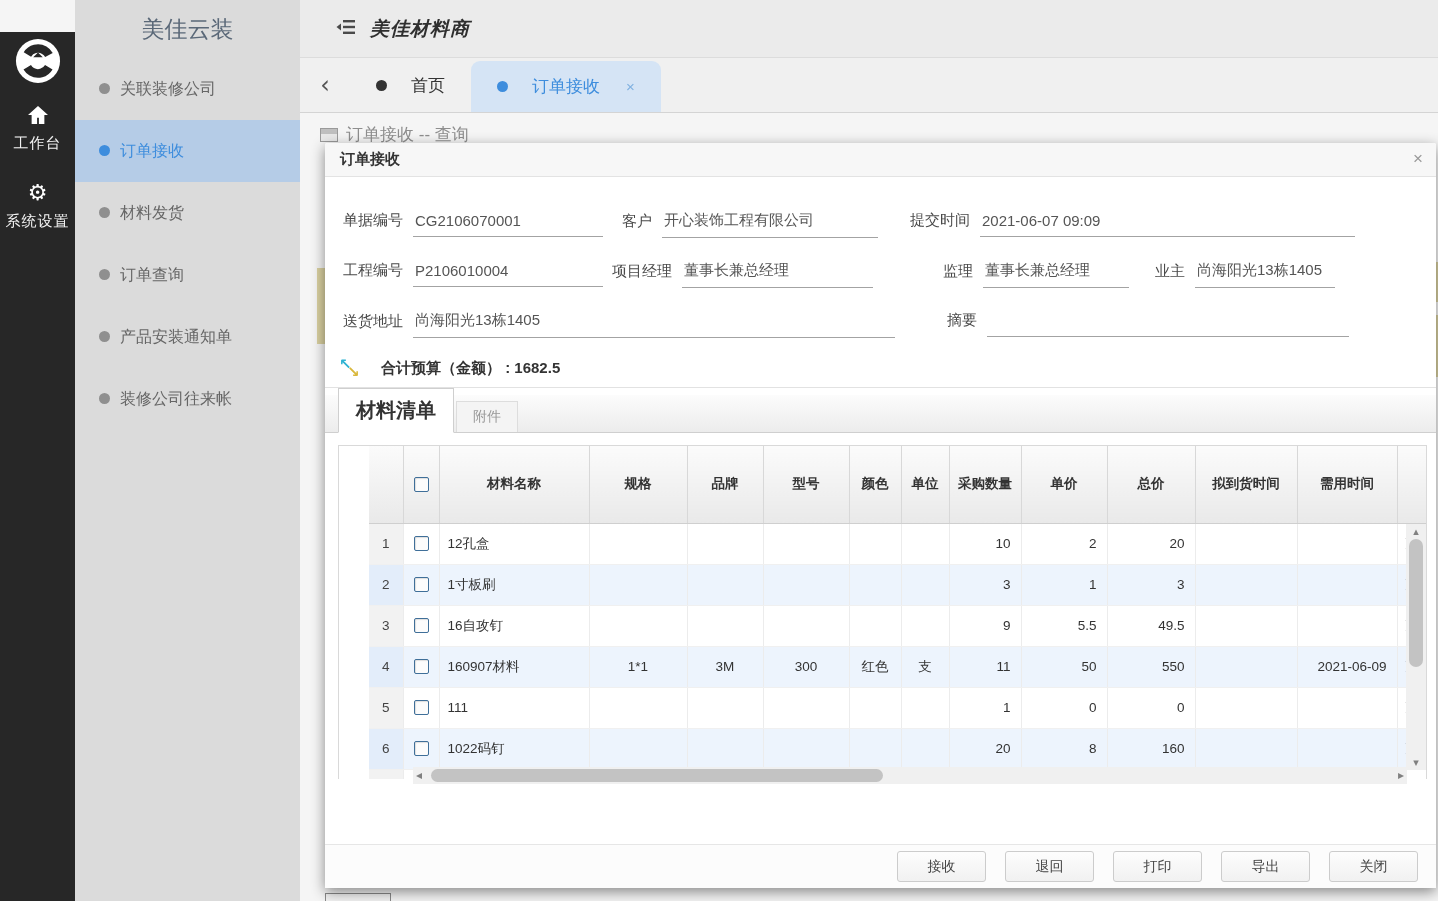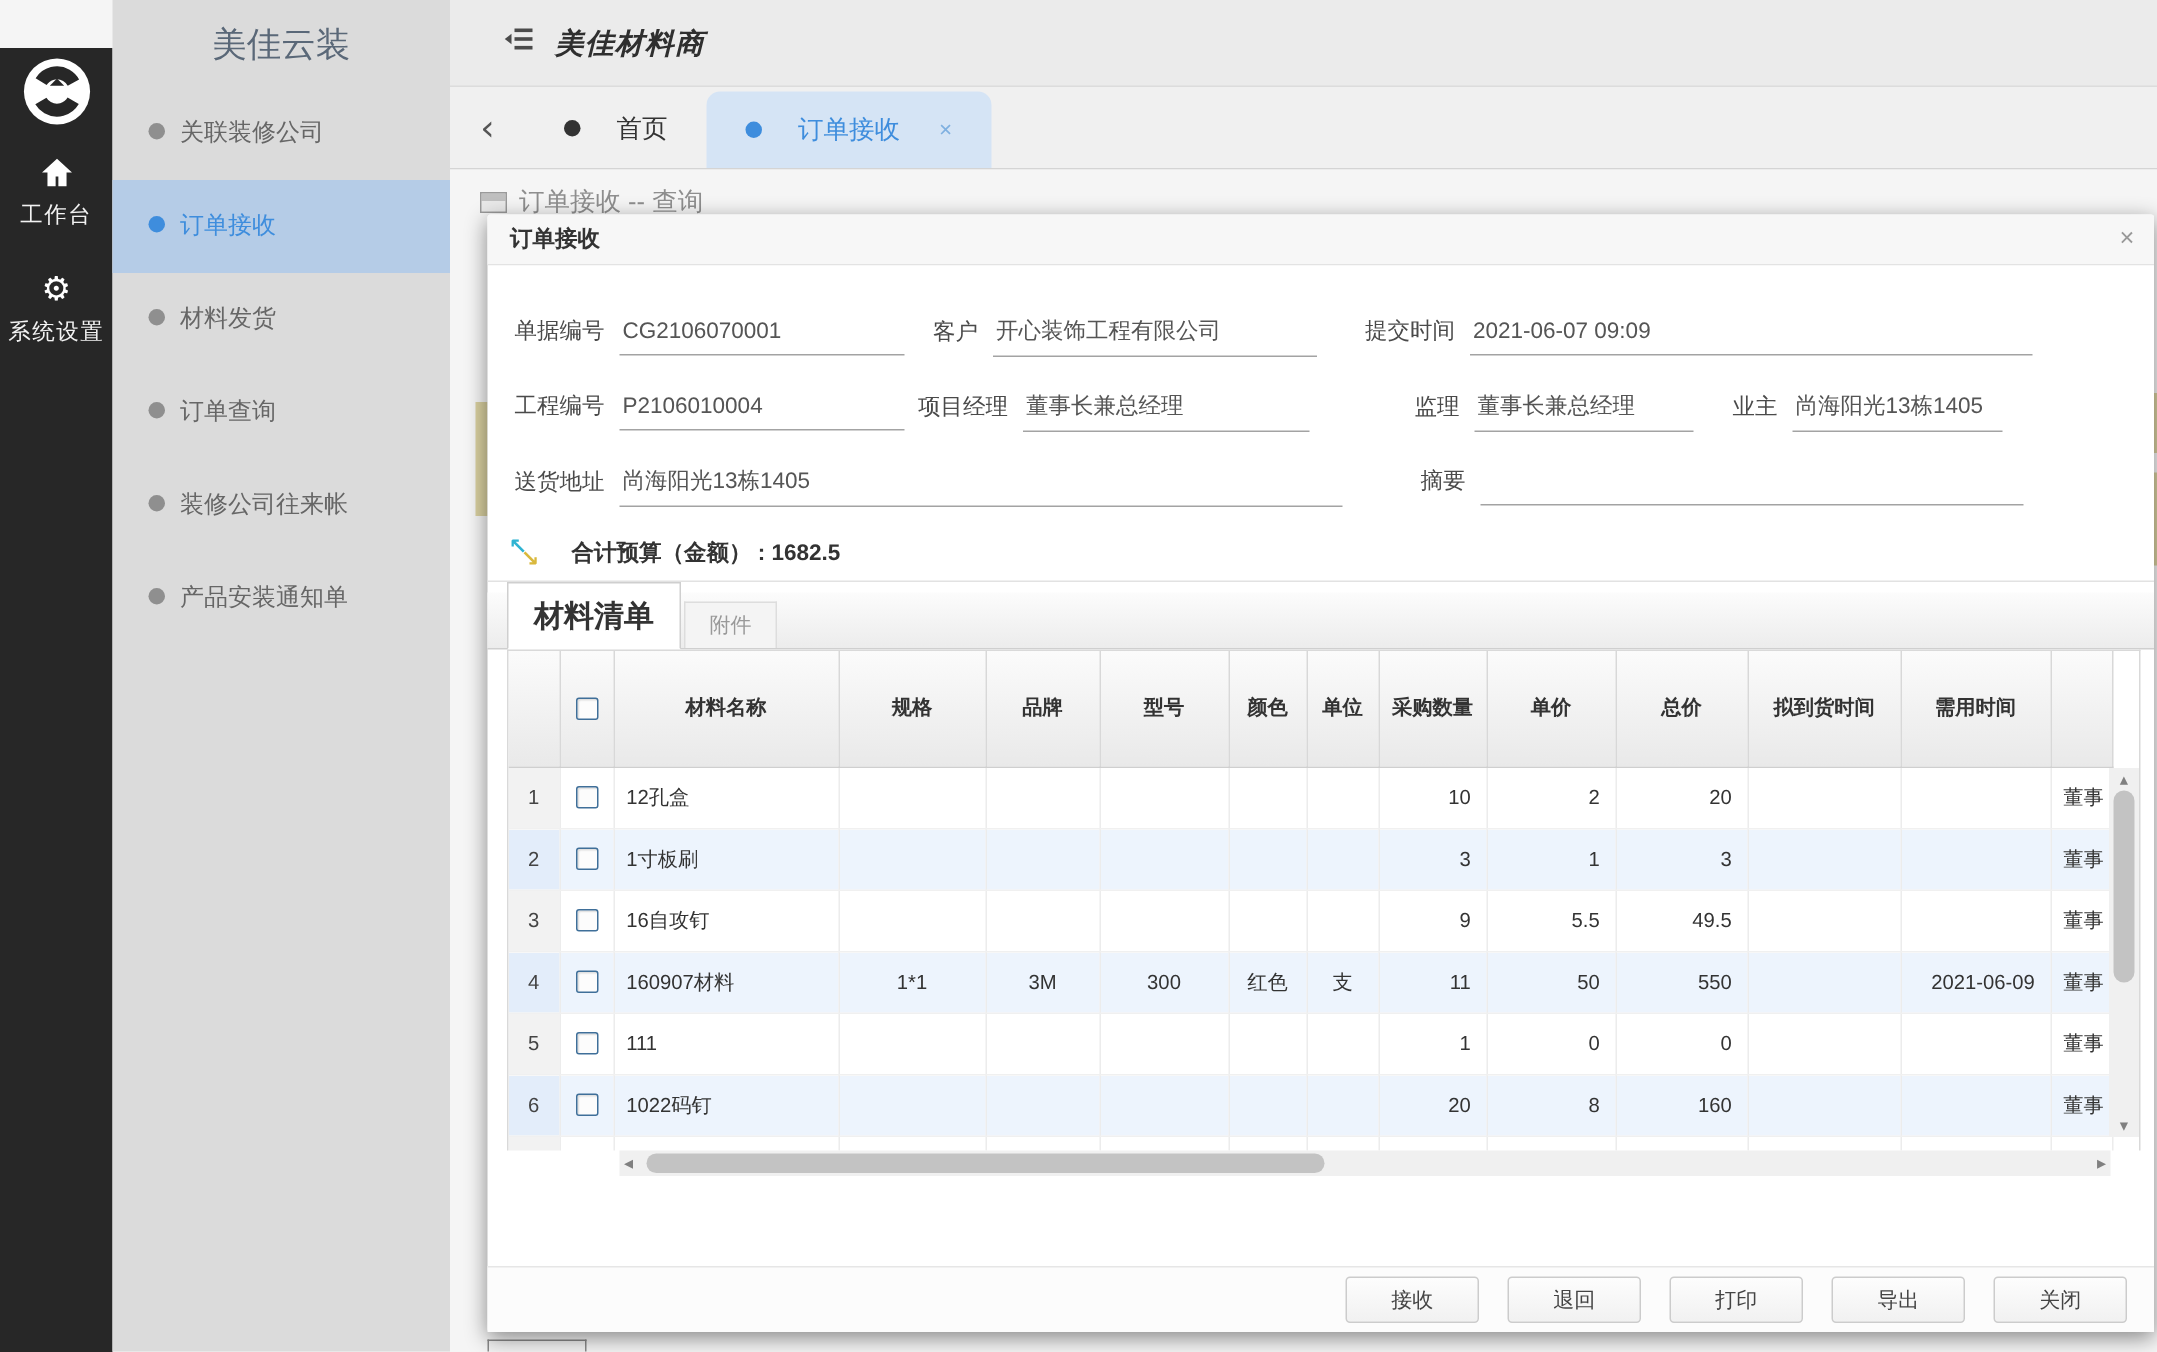--- a/index.html
+++ b/index.html
@@ -65,21 +65,21 @@
   .b-text{font-size:15px;font-weight:bold;color:#333;}
   .b-sep{position:absolute;left:0;right:0;top:244px;border-top:1px solid #E2E2E2;}
 
   .m-tabs{position:absolute;left:0;right:0;top:252px;height:38px;background:linear-gradient(#FCFCFC,#ECECEC);
     border-bottom:1px solid #CFCFCF;display:flex;align-items:flex-end;padding-left:13px;}
   .mtab{cursor:pointer;}
   .mtab.active{background:#fff;border:1px solid #CFCFCF;border-bottom:1px solid #fff;margin-bottom:-1px;
     font-size:20px;font-weight:bold;color:#333;padding:8px 17px;}
   .mtab.idle{background:#F4F4F4;border:1px solid #DDD;border-bottom:none;font-size:14px;color:#999;padding:6px 16px;margin-left:2px;}
 
-  .m-table{position:absolute;left:13px;top:290px;width:1089px;height:334px;border:1px solid #D9D9D9;border-bottom:none;overflow:hidden;background:#fff;}
+  .m-table{position:absolute;left:13px;top:302px;width:1089px;height:334px;border:1px solid #D9D9D9;border-bottom:none;overflow:hidden;background:#fff;padding-left:30px;}
   table{border-collapse:collapse;table-layout:fixed;width:1069px;}
   td{border-right:1px solid #ECECEC;border-bottom:1px solid #F0F0F0;font-size:13.5px;color:#333;overflow:hidden;white-space:nowrap;}
   .hc{height:77px;background:linear-gradient(#FBFBFB,#E9E9E9);border-right:1px solid #D8D8D8;border-bottom:1px solid #CFCFCF;
     font-weight:bold;text-align:center;color:#333;}
   tr.body-row{height:41px;}
   tr.odd td{background:#FFFFFF;} tr.even td{background:#EDF4FD;}
   tr.odd td.numc{background:#F2F2F2;} tr.even td.numc{background:#E3EDFA;}
   .numc{color:#444;}
   .al-l{text-align:left;padding-left:8px;} .al-c{text-align:center;} .al-r{text-align:right;padding-right:10px;}
   .w0{width:34px}.w1{width:36px}.w2{width:150px}.w3{width:98px}.w4{width:76px}.w5{width:86px}.w6{width:52px}
@@ -128,22 +128,22 @@
     <div class="rlabel">系统设置</div>
   </div>
 </div>
 
 <div id="sidebar">
   <div class="sb-title">美佳云装</div>
   <div class="sb-item"><span class="dot"></span><span>关联装修公司</span></div>
   <div class="sb-item active"><span class="dot"></span><span>订单接收</span></div>
   <div class="sb-item"><span class="dot"></span><span>材料发货</span></div>
   <div class="sb-item"><span class="dot"></span><span>订单查询</span></div>
+  <div class="sb-item"><span class="dot"></span><span>产品安装通知单</span></div>
   <div class="sb-item"><span class="dot"></span><span>装修公司往来帐</span></div>
-  <div class="sb-item"><span class="dot"></span><span>产品安装通知单</span></div>
 </div>
 
 <div id="main">
   <div id="topbar">
     <span class="fold">
       <svg width="20" height="16" viewBox="0 0 20 16">
         <rect x="7" y="1" width="12" height="2.4" fill="#4A4A4A"></rect>
         <rect x="7" y="6.8" width="12" height="2.4" fill="#4A4A4A"></rect>
         <rect x="7" y="12.6" width="12" height="2.4" fill="#4A4A4A"></rect>
         <path d="M5 4.5 L0.5 8 L5 11.5 Z" fill="#4A4A4A"></path>

